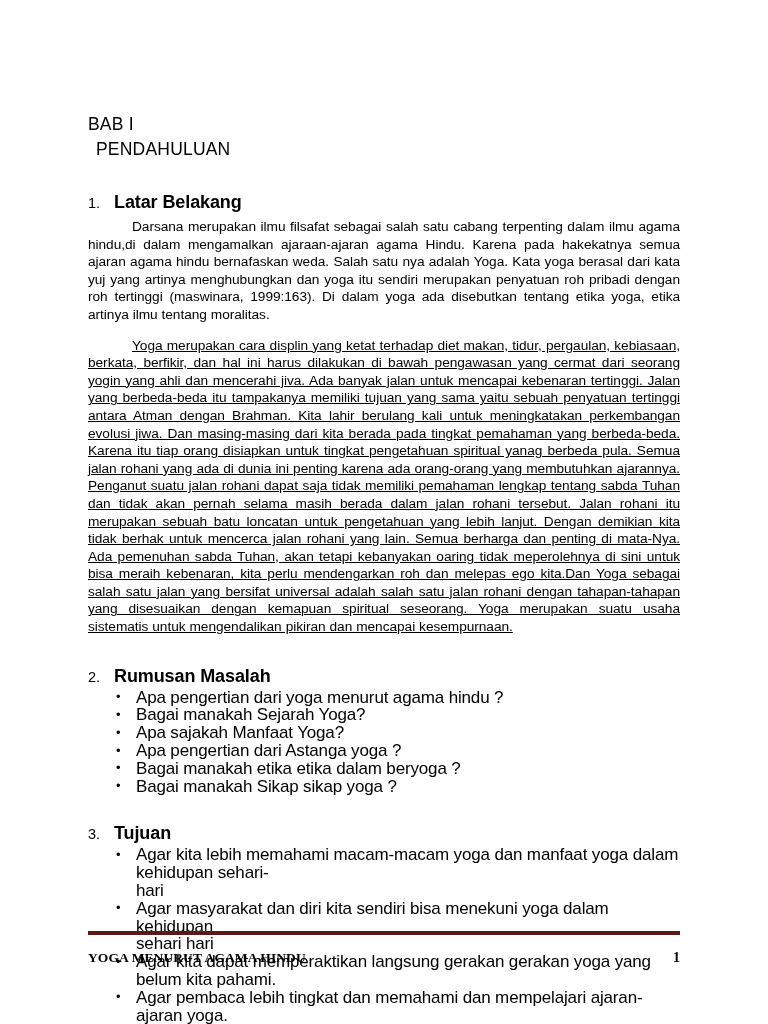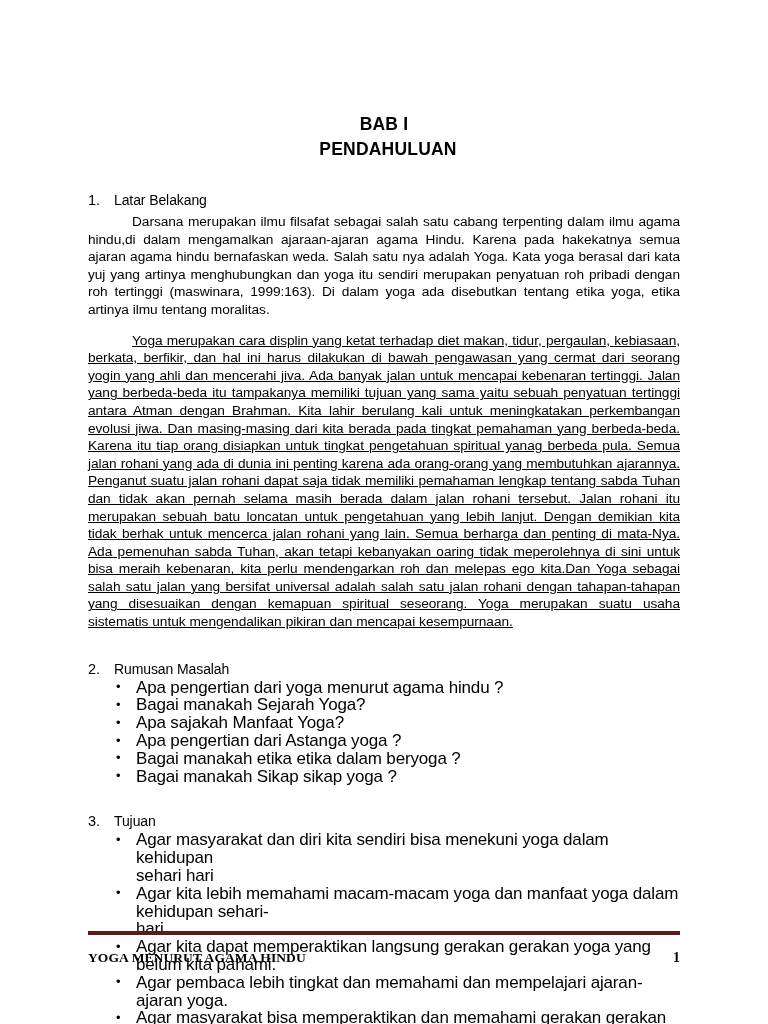--- a/index.html
+++ b/index.html
@@ -30,27 +30,27 @@
 
   .content {
     position: absolute;
     left: 88px;
     top: 0;
     width: 592px;
   }
 
   
   .doc-title {
-    text-align: center;
+    text-align: left;
     font-size: 17.5px;
     line-height: 25px;
     letter-spacing: 0.2px;
     margin: 0;
     padding-top: 112px;
-    font-weight: bold;
+    font-weight: normal;
   }
   .doc-title .line {
     display: block;
   }
   .doc-title .line.sub {
     margin-left: 8px;
   }
 
   
   .section-head {
@@ -59,22 +59,22 @@
     margin: 0;
     font-size: 15px;
   }
   .section-head .num {
     width: 26px;
     flex: 0 0 26px;
     font-weight: normal;
     font-size: 14.5px;
   }
   .section-head .head-text {
-    font-weight: normal;
-    font-size: 14px;
+    font-weight: bold;
+    font-size: 18px;
     letter-spacing: -0.1px;
   }
 
   #section-latar-belakang { margin-top: 30px; }
   #section-rumusan-masalah { margin-top: 30px; }
   #section-tujuan { margin-top: 28px; }
 
   
   .body-par {
     margin: 0;
@@ -187,26 +187,26 @@
       <li>Bagai manakah Sikap sikap yoga ?</li>
     </ul>
 
     <div class="section-head" id="section-tujuan">
       <span class="num">3.</span>
       <span class="head-text">Tujuan</span>
     </div>
 
     <ul class="bullets" id="list-tujuan">
       <li>
+        <span>Agar kita lebih memahami macam-macam yoga dan manfaat yoga dalam kehidupan sehari-</span>
+        <span class="wrap2">hari</span>
+      </li>
+      <li>
         <span>Agar masyarakat dan diri kita sendiri bisa menekuni yoga dalam kehidupan</span>
         <span class="wrap2">sehari hari</span>
-      </li>
-      <li>
-        <span>Agar kita lebih memahami macam-macam yoga dan manfaat yoga dalam kehidupan sehari-</span>
-        <span class="wrap2">hari</span>
       </li>
       <li>
         <span>Agar kita dapat memperaktikan langsung gerakan gerakan yoga yang belum kita pahami.</span>
       </li>
       <li>
         <span>Agar pembaca lebih tingkat dan memahami dan mempelajari ajaran-ajaran yoga.</span>
       </li>
       <li>
         <span>Agar masyarakat bisa memperaktikan dan memahami gerakan gerakan yoga</span>
       </li>

